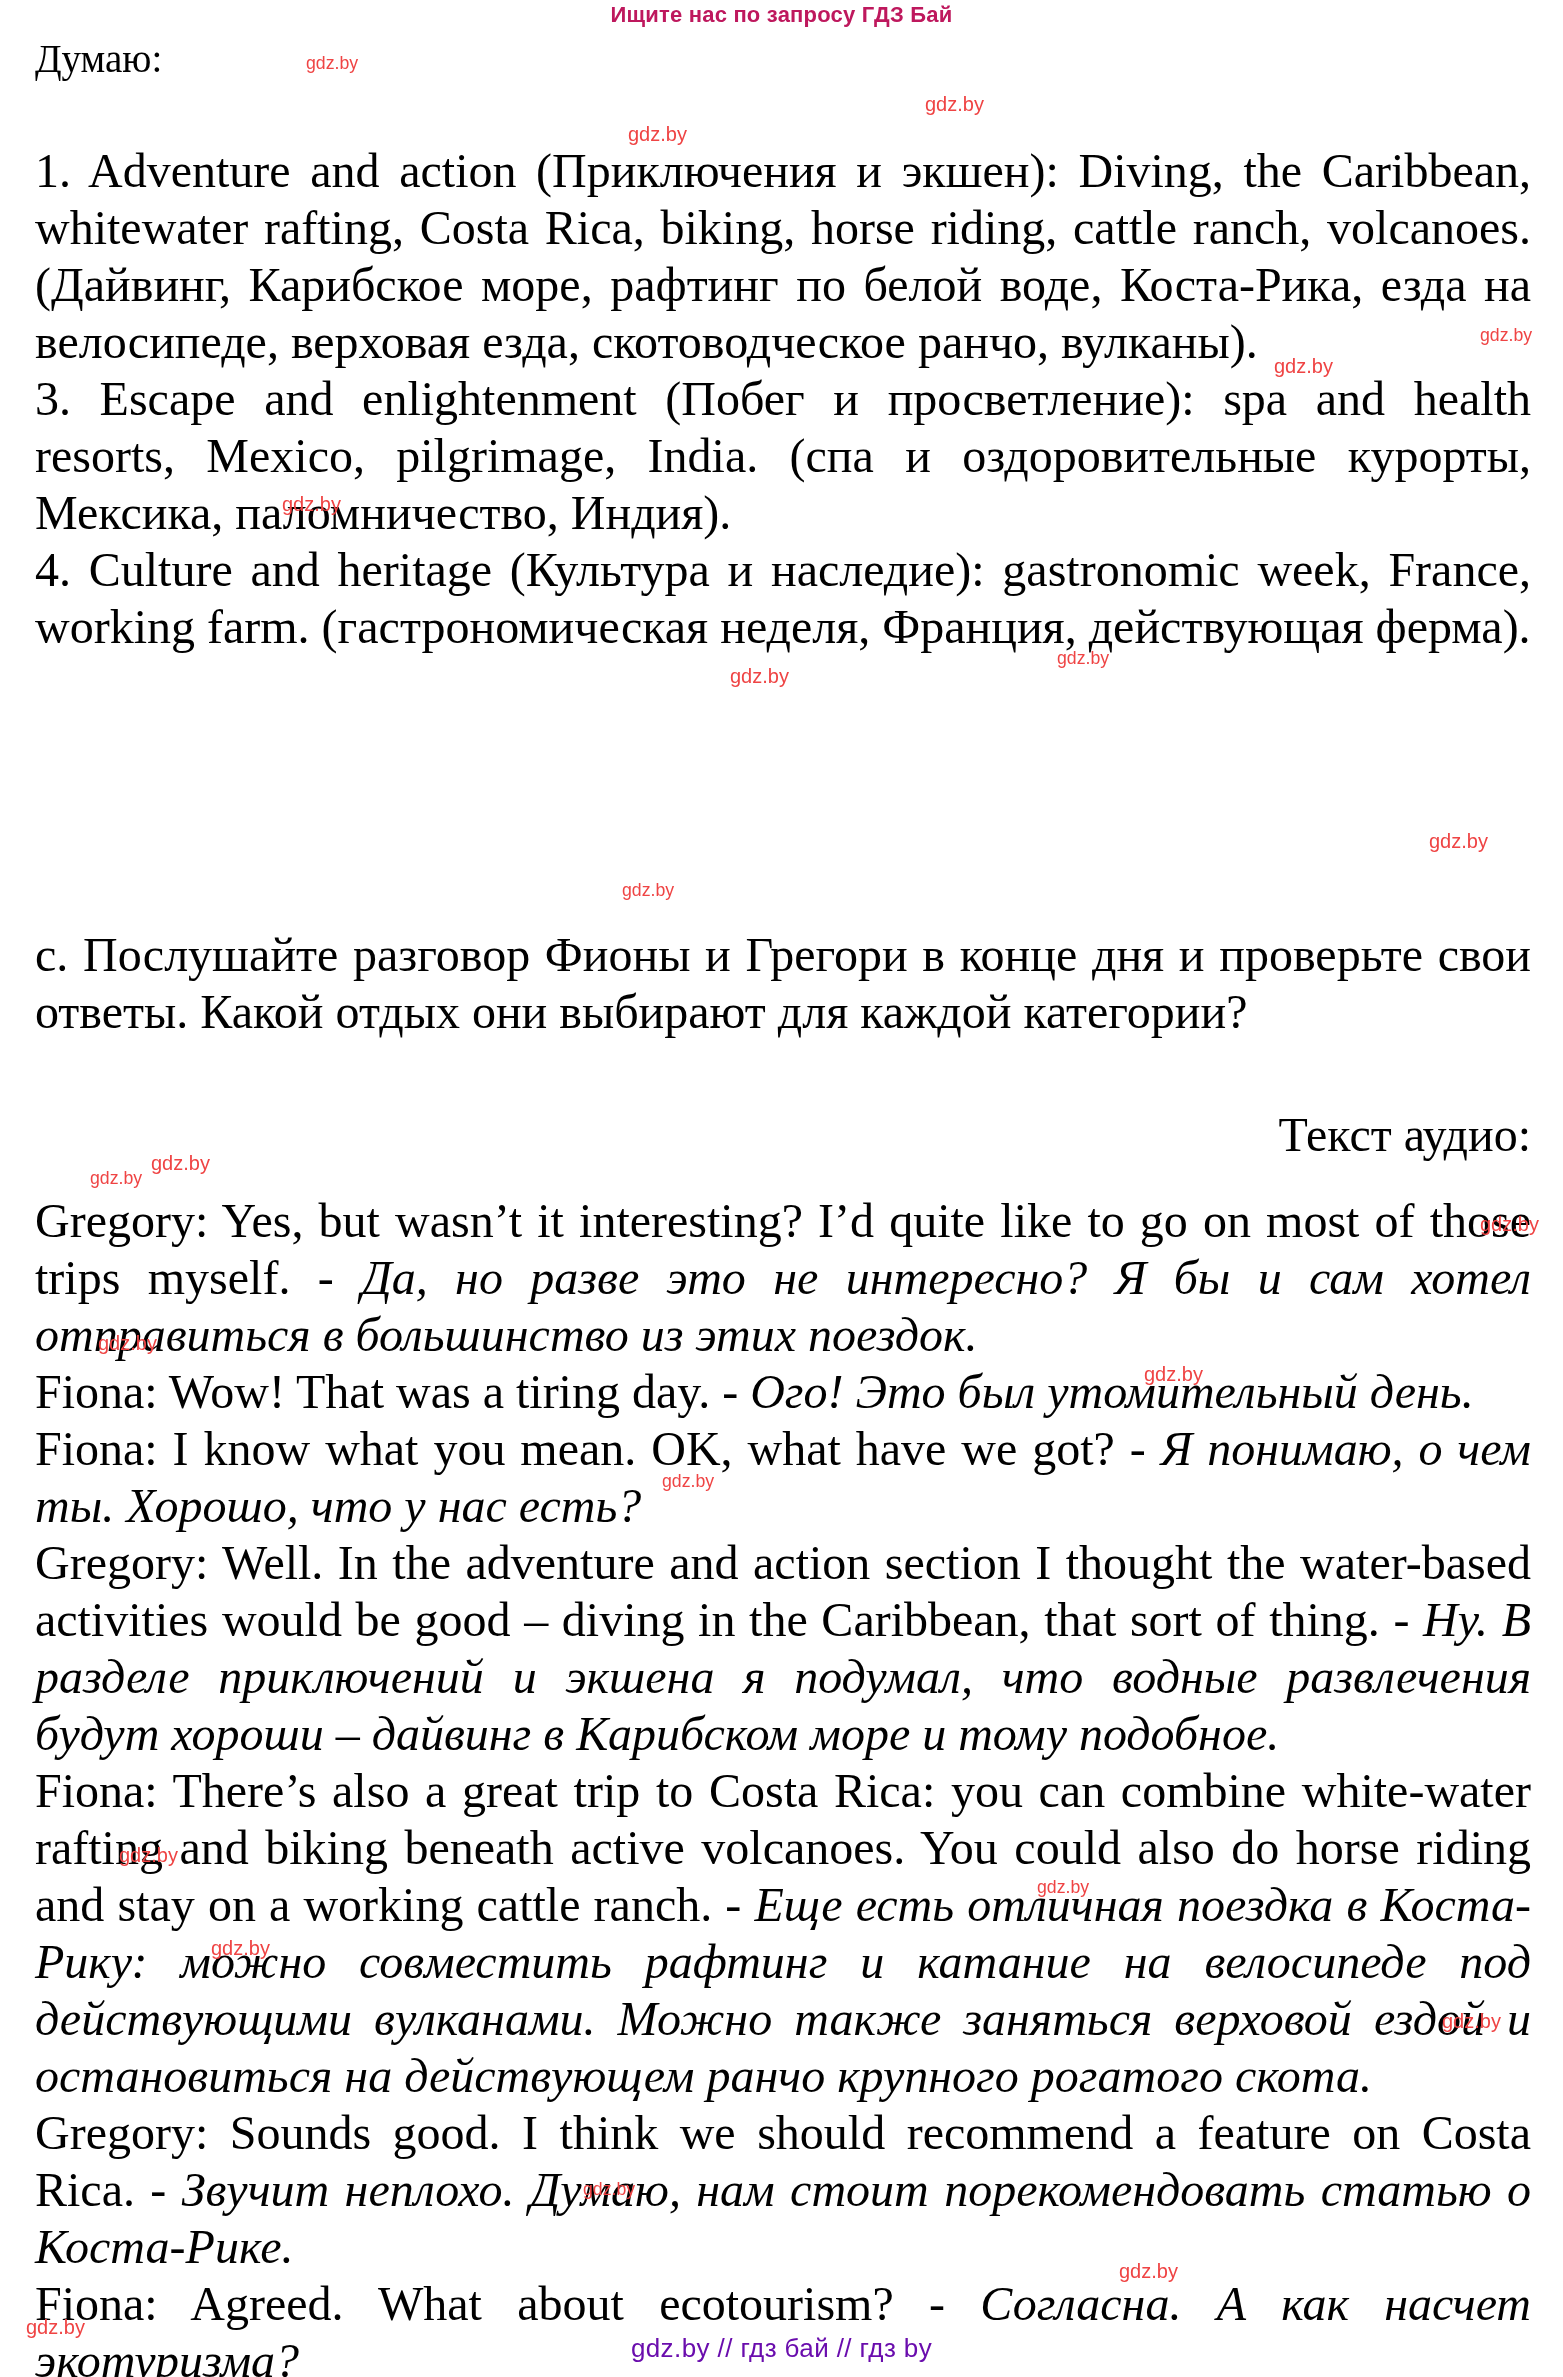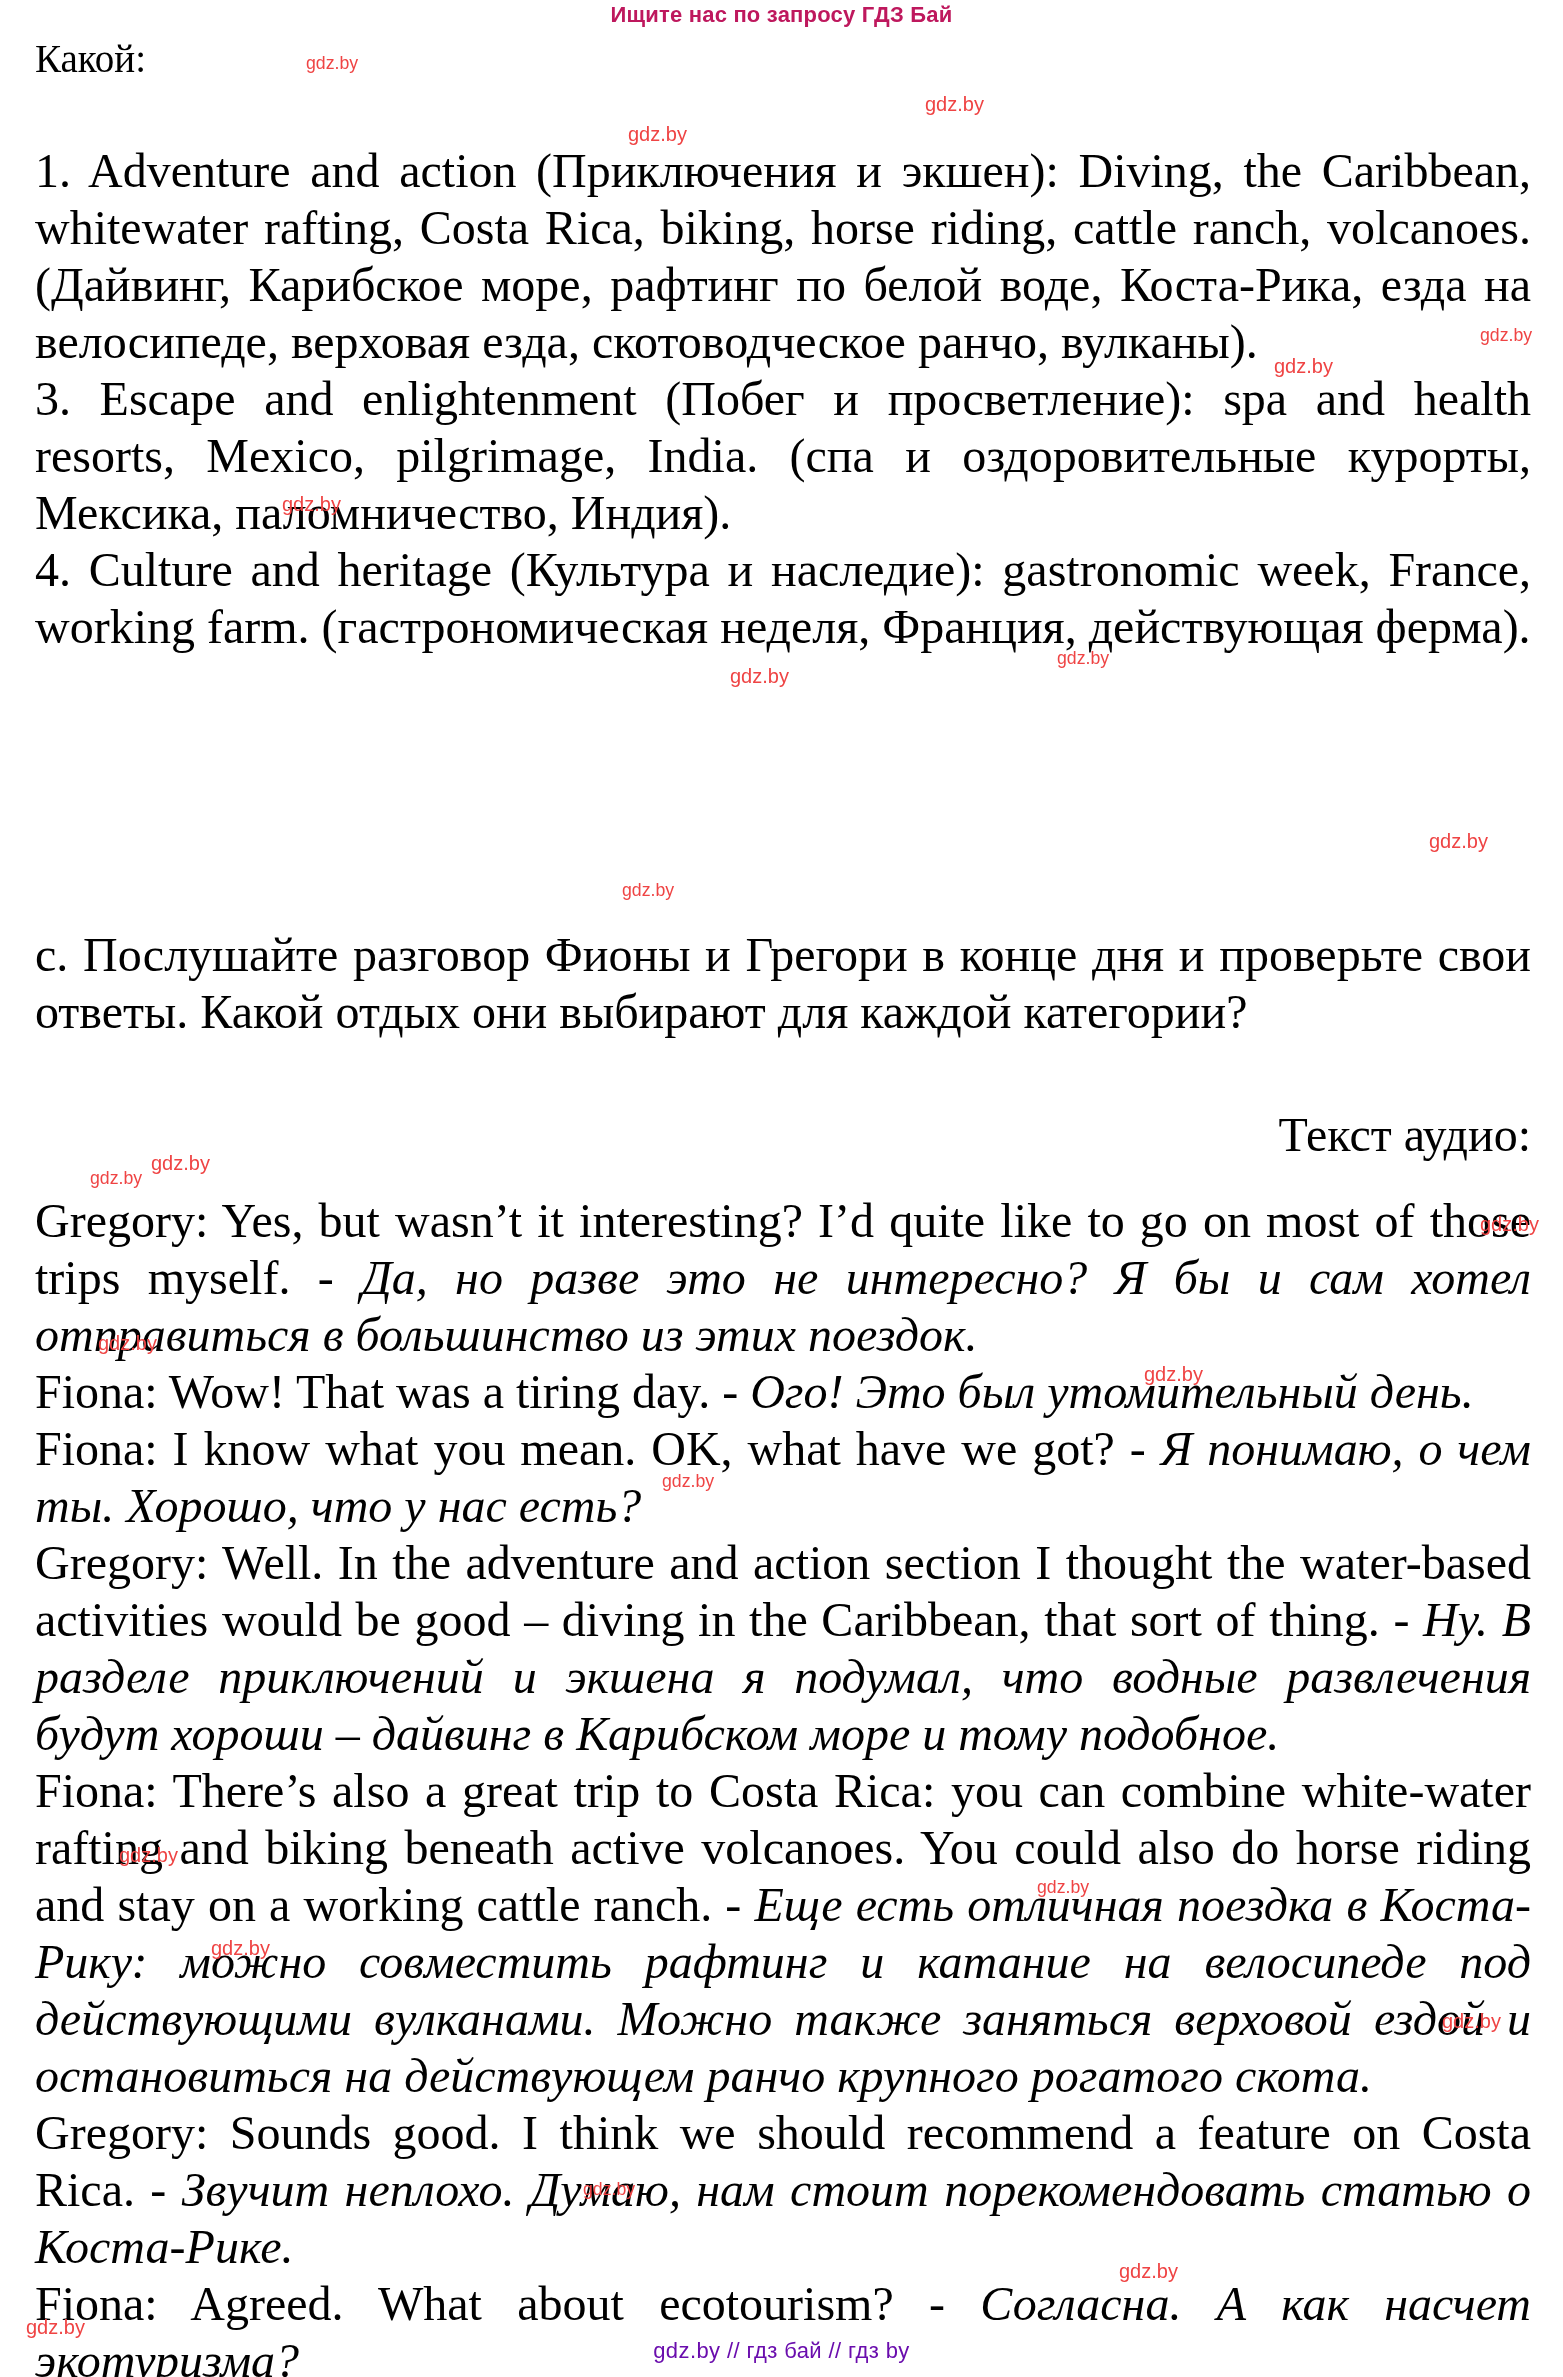--- a/index.html
+++ b/index.html
@@ -77,33 +77,33 @@
   .wm.sm { font-size: 17.7px; }
 
   
   .footer {
     position: absolute;
     left: 0;
     bottom: 13px;
     width: 100%;
     text-align: center;
     font-family: "Liberation Sans", "DejaVu Sans", sans-serif;
-    font-size: 22px;
+    font-size: 26px;
     color: #6a0dad;
     letter-spacing: 0.4px;
   }
 </style>
 </head>
 <body>
 
 <div class="promo">Ищите нас по запросу ГДЗ Бай</div>
 
 <div class="page">
 
-  <div class="answer-label">Какой:</div>
+  <div class="answer-label">Думаю:</div>
 
   <div class="block blk-cats">
     <div>1. Adventure and action (Приключения и экшен): Diving, the Caribbean, whitewater rafting, Costa Rica, biking, horse riding, cattle ranch, volcanoes. (Дайвинг, Карибское море, рафтинг по белой воде, Коста-Рика, езда на велосипеде, верховая езда, скотоводческое ранчо, вулканы).</div>
     <div>3. Escape and enlightenment (Побег и просветление): spa and health resorts, Mexico, pilgrimage, India. (спа и оздоровительные курорты, Мексика, паломничество, Индия).</div>
     <div>4. Culture and heritage (Культура и наследие): gastronomic week, France, working farm. (гастрономическая неделя, Франция, действующая ферма).</div>
   </div>
 
   <div class="block blk-task-c">c. Послушайте разговор Фионы и Грегори в конце дня и проверьте свои ответы. Какой отдых они выбирают для каждой категории?</div>
 
   <div class="block blk-audio nojust">Текст аудио:</div>

